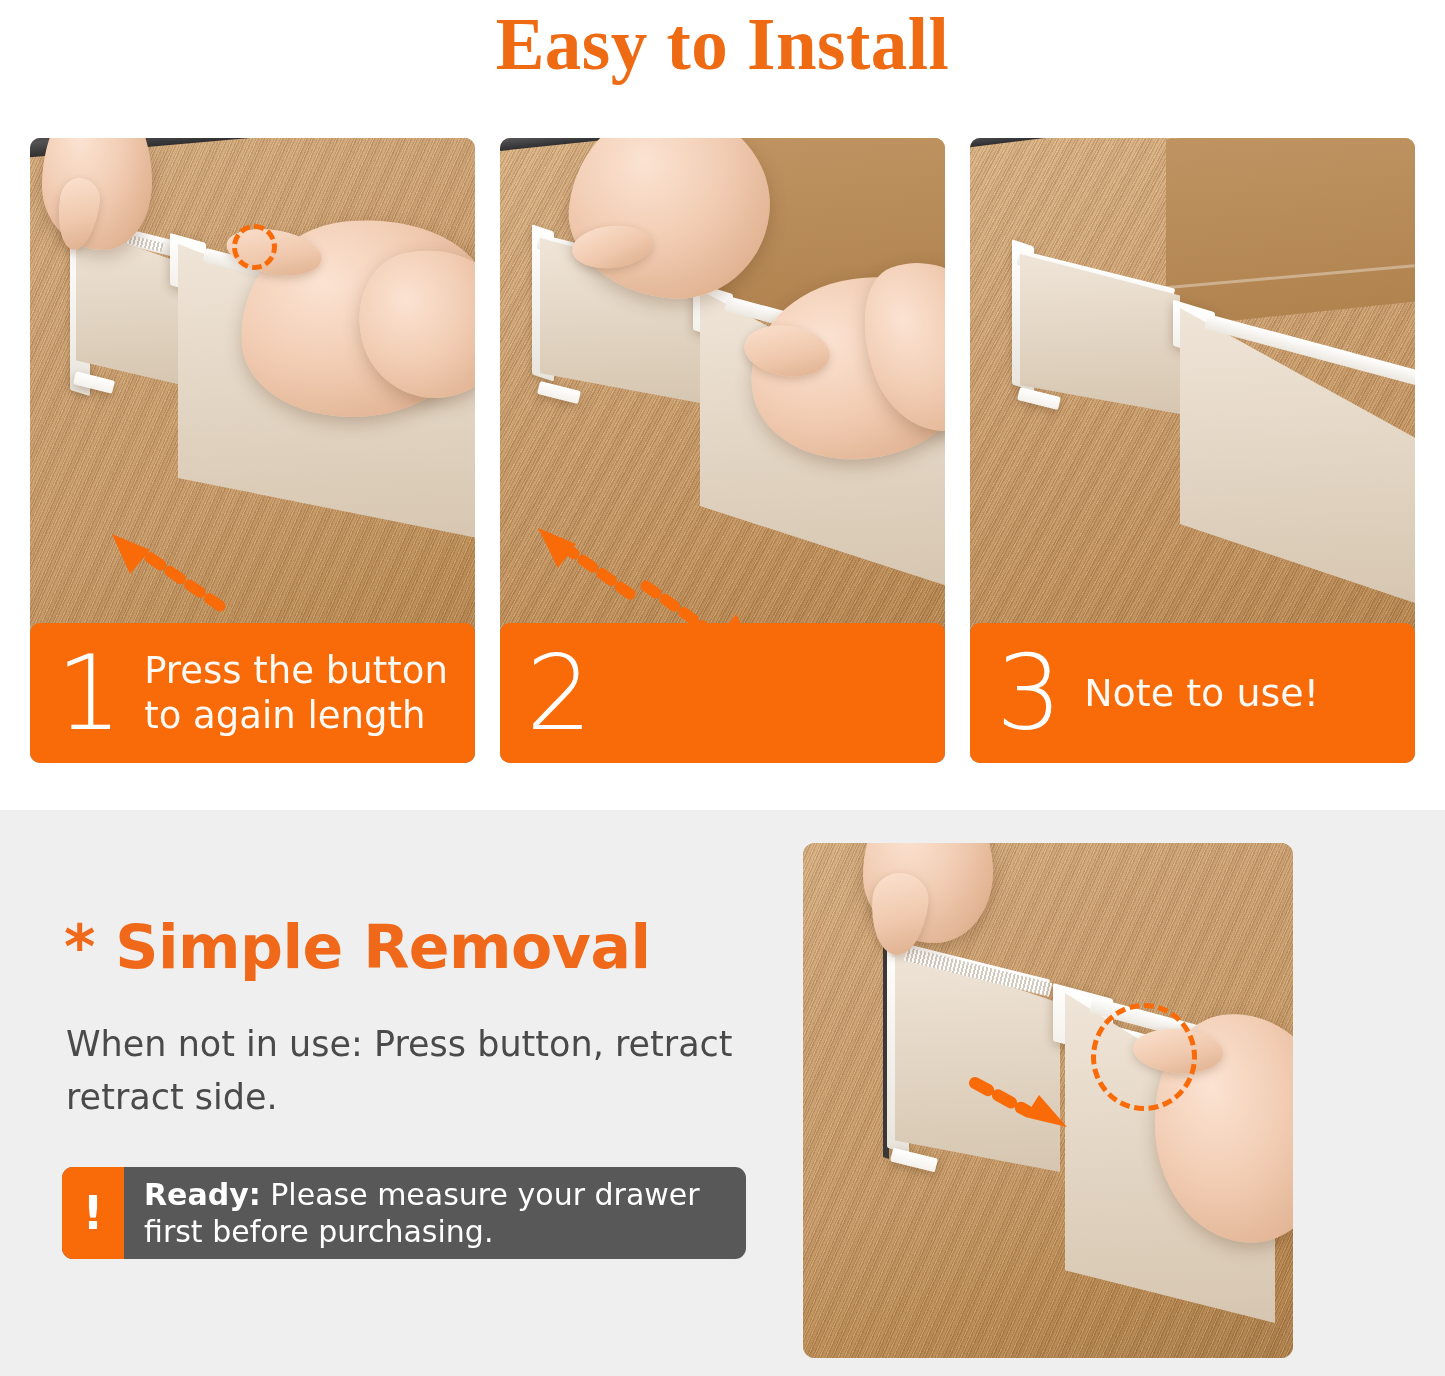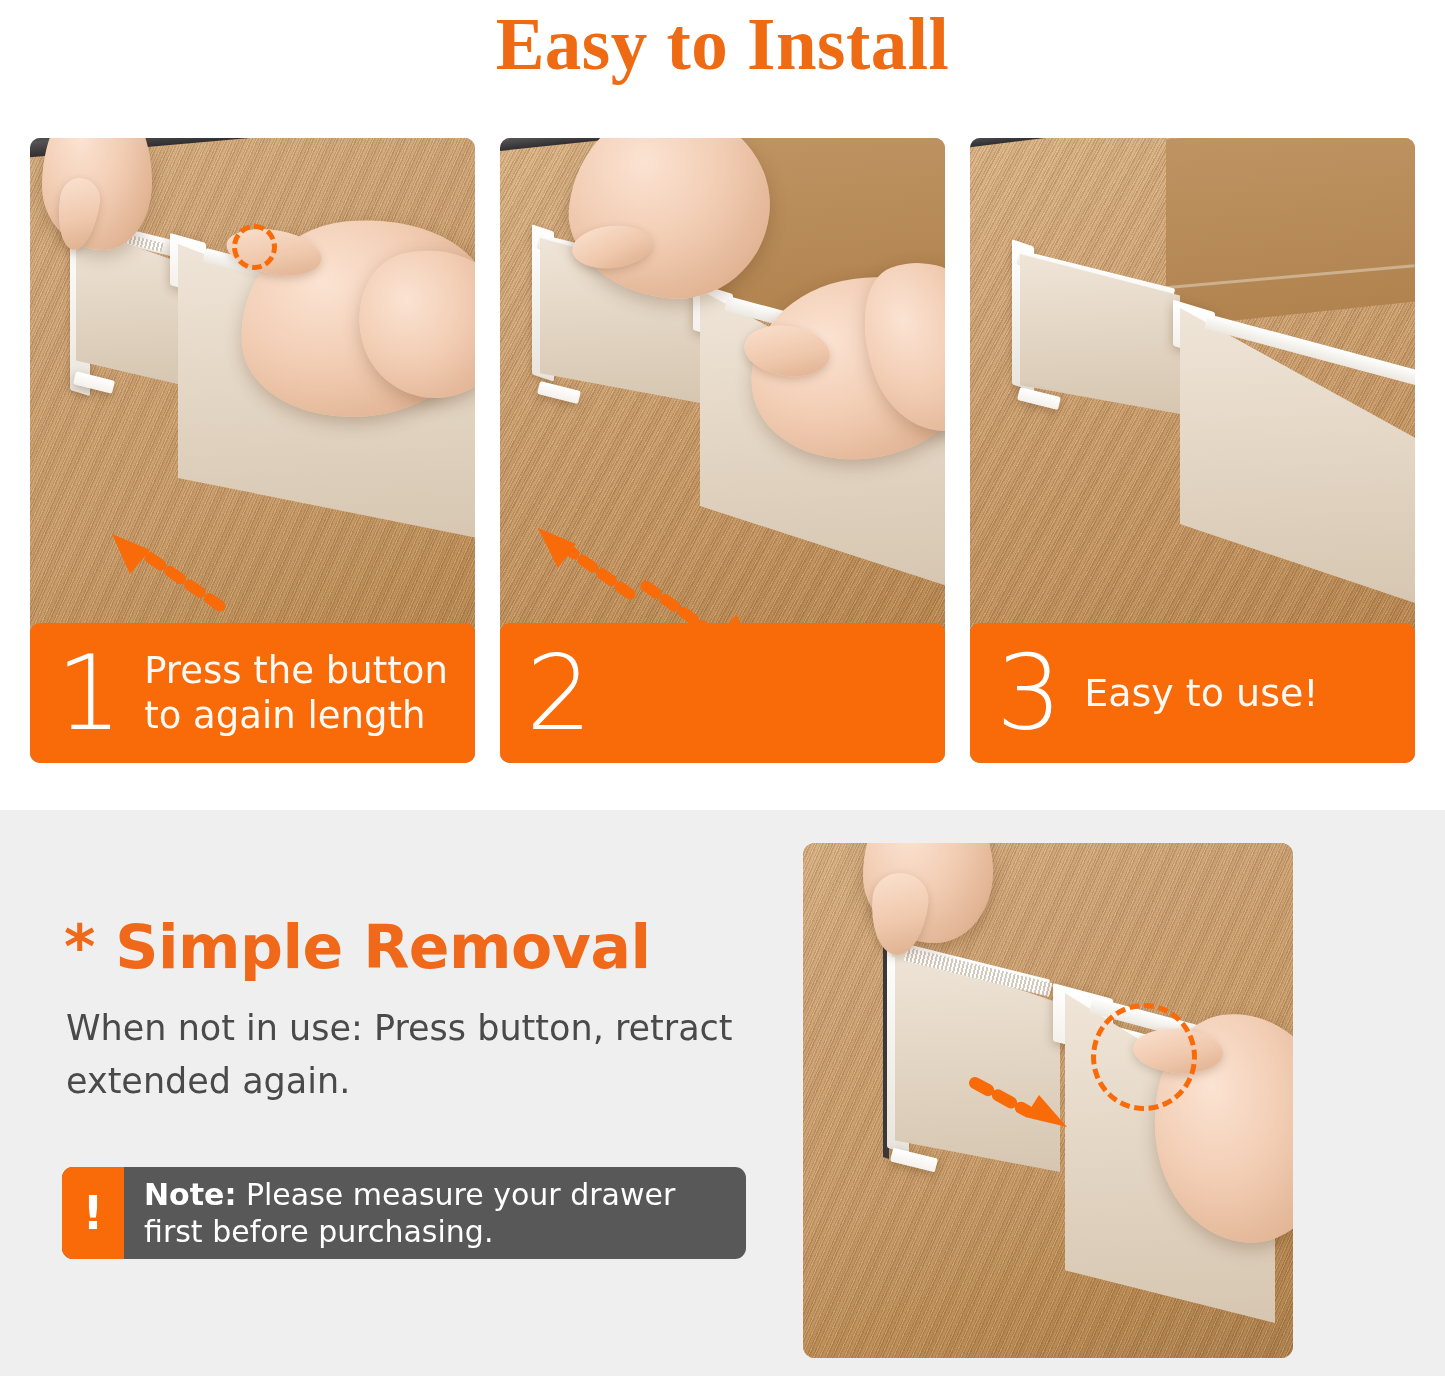--- a/index.html
+++ b/index.html
@@ -174,21 +174,21 @@
   .removal-title {
     position: absolute; left: 64px; top: 104px;
     font-family: "DejaVu Sans", sans-serif;
     font-weight: bold;
     font-size: 60px;
     line-height: 66px;
     color: #F0691A;
     letter-spacing: -0.5px;
   }
   .removal-body {
-    position: absolute; left: 66px; top: 192px;
+    position: absolute; left: 66px; top: 208px;
     width: 710px;
     font-family: "DejaVu Sans", sans-serif;
     font-size: 35px;
     line-height: 53px;
     color: #4A4A4A;
   }
   .note-box {
     position: absolute; left: 62px; top: 357px;
     width: 684px; height: 92px;
     border-radius: 11px;
@@ -333,39 +333,39 @@
             <div class="panel-beige" style="left:50px; top:116px; width:160px; height:160px; clip-path:polygon(0 0,100% 26%,100% 100%,0 82%);"></div>
             <div class="panel-white" style="left:203px; top:168px; width:42px; height:46px; transform:skewY(17deg); border-radius:2px;"></div>
             <div class="panel-beige" style="left:210px; top:170px; width:250px; height:300px; clip-path:polygon(0 0,100% 46%,100% 100%,0 72%);"></div>
             <div class="panel-top-rail" style="left:238px; top:176px; width:235px; height:15px; transform:rotate(15deg); transform-origin:left top;"></div>
             <div class="panel-white" style="left:48px; top:254px; width:42px; height:13px; transform:rotate(14deg); border-radius:2px;"></div>
           </div>
         </div>
 
         <div class="caption">
           <div class="cap-num">3</div>
-          <div class="cap-text single">Easy to use!</div>
+          <div class="cap-text single">Note to use!</div>
         </div>
       </div>
 
     </div>
   </div>
 
   <div class="bottom-section">
 
     <div class="removal-title">* Simple Removal</div>
 
     <div class="removal-body">
       <div>When not in use: Press button, retract</div>
-      <div>extended again.</div>
+      <div>retract side.</div>
     </div>
 
     <div class="note-box">
       <div class="note-bang">!</div>
-      <div class="note-text"><b>Note:</b><span> Please measure your drawer first before purchasing.</span></div>
+      <div class="note-text"><b>Ready:</b><span> Please measure your drawer first before purchasing.</span></div>
     </div>
 
     <div class="removal-photo">
       <div class="photo">
 
         <div class="divider-wrap">
 
           <div style="position:absolute; left:80px; top:100px; width:6px; height:215px; background:#3a3a3c; transform:skewY(17deg);"></div>
           <div class="endcap" style="left:84px; top:98px; width:22px; height:210px; transform:skewY(17deg); border-radius:2px;"></div>
           <div class="panel-top-rail" style="left:92px; top:98px; width:160px; height:16px; transform:rotate(14deg); transform-origin:left top;"></div>

